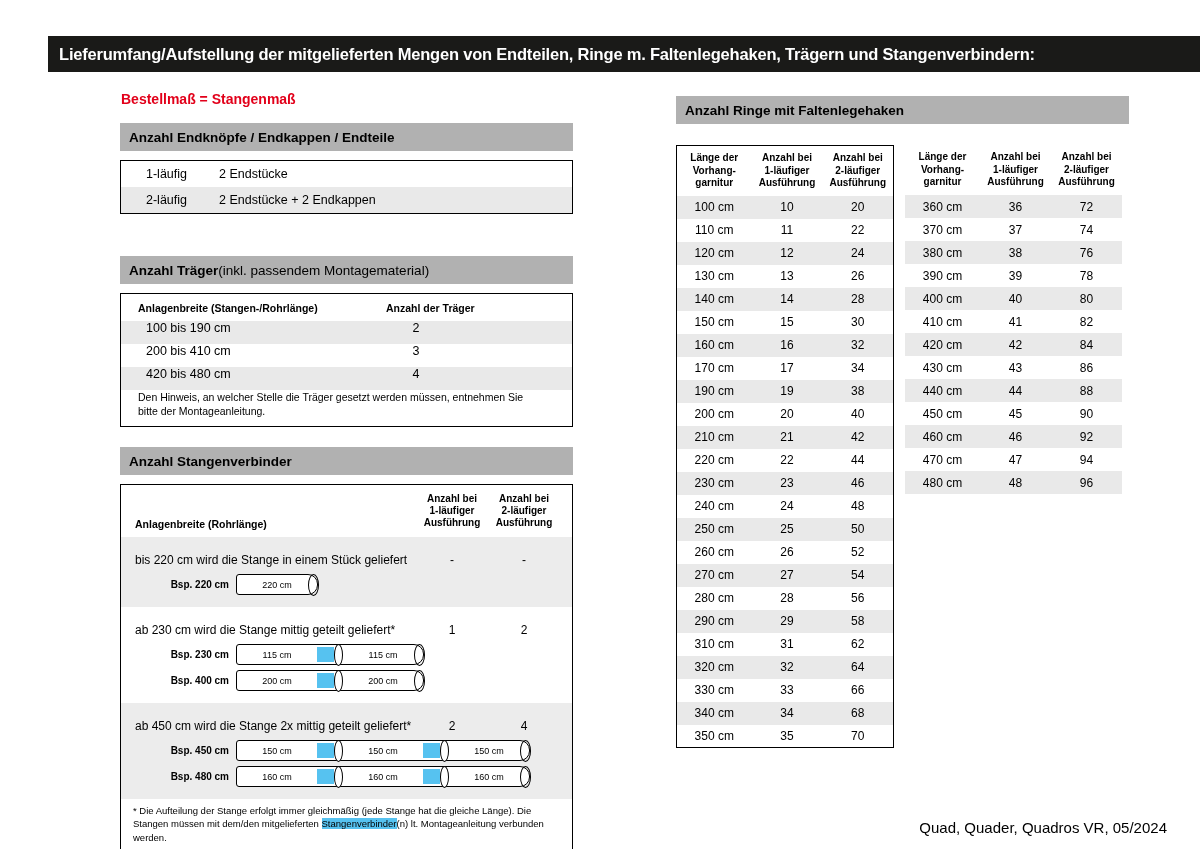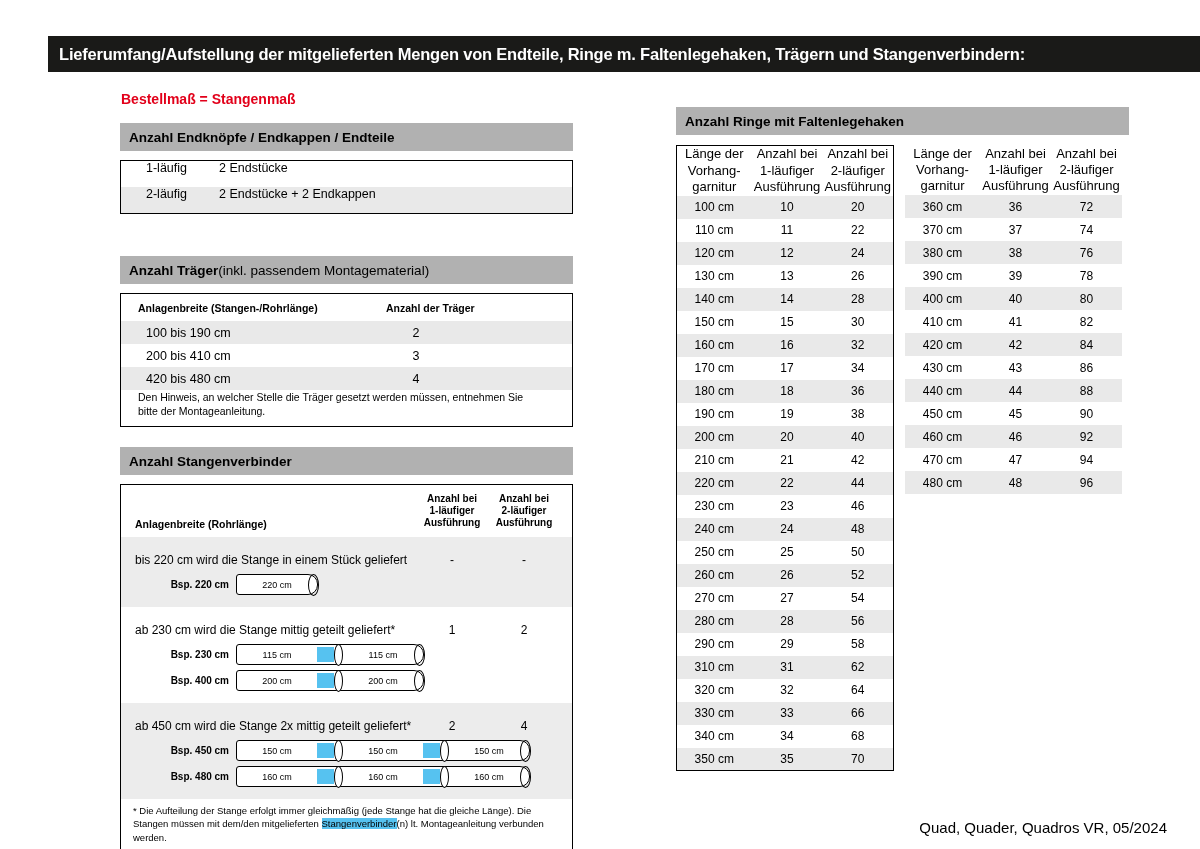--- a/index.html
+++ b/index.html
@@ -23,37 +23,37 @@
   
   .sec-bar {
     position:absolute; width:453px; height:28px; background:var(--section_bg,#b1b1b1);
     display:flex; align-items:center; padding-left:9px;
     font-weight:bold; font-size:13.5px;
   }
   .sec-bar .normal { font-weight:normal; }
   .bar-endteile { left:120px; top:123px; }
   .bar-traeger  { left:120px; top:256px; }
   .bar-verbinder{ left:120px; top:447px; }
-  .bar-rings    { left:676px; top:107px; }
+  .bar-rings    { left:676px; top:96px; }
   
   #endteile-table {
     position:absolute; left:120px; top:160px; width:453px;
     border:1px solid #000; background:#fff; font-size:12.5px;
   }
-  .et-row { height:26px; display:flex; }
+  .et-row { height:26px; display:flex; align-items:center; }
   .et-row.shade { background:var(--stripe,#e9e9e9); }
   .et-label { margin-left:25px; width:73px; }
   
   #traeger-table {
     position:absolute; left:120px; top:293px; width:453px;
     border:1px solid #000; background:#fff; font-size:12.5px; padding-bottom:5px;
   }
   .tg-header { height:27px; display:flex; align-items:center; font-weight:bold; font-size:10.5px; }
   .tg-header .c1 { margin-left:17px; width:248px; }
-  .tg-row { height:23px; display:flex; align-items:center; }
+  .tg-row { height:23px; display:flex; align-items:flex-start; }
   .tg-row.shade { background:var(--stripe,#e9e9e9); }
   .tg-range { margin-left:25px; width:240px; }
   .tg-count { width:60px; text-align:center; }
   .tg-note { font-size:10.5px; line-height:1.35; padding:0 30px 3px 17px; }
   
   #verbinder-table {
     position:absolute; left:120px; top:484px; width:453px;
     border:1px solid #000; background:#fff;
   }
   .vb-header { display:flex; height:52px; }
@@ -72,39 +72,39 @@
          border:1.5px solid #000; border-radius:3px 10px 10px 3px; background:#fff; }
   .rod-seg { width:80px; display:flex; align-items:center; justify-content:center; font-size:9px; }
   .rod-conn { width:17px; background:var(--blue,#56c2f0); margin:2px 0; }
   .rod-joint { width:9px; border:1.5px solid #000; border-radius:50%; background:#fff; margin:-1.5px 0; }
   .rod-end { position:absolute; right:-1.5px; top:-1.5px; bottom:-1.5px; width:11px;
              border:1.5px solid #000; border-radius:50%; background:transparent; }
   .vb-footnote { background:#fff; font-size:9.5px; line-height:1.4; padding:5px 14px 7px 12px; }
   .vb-footnote .hl { background:var(--blue,#56c2f0); }
   
   .rings-table { position:absolute; border-collapse:collapse; table-layout:fixed; background:#fff; }
-  .rings-table th { font-size:13px; font-weight:normal; text-align:center; vertical-align:middle;
+  .rings-table th { font-size:10px; font-weight:bold; text-align:center; vertical-align:middle;
                     white-space:pre-line; line-height:1.25; height:50px; padding:0; }
   .rings-table td { text-align:center; font-size:12px; height:23px; padding:0; }
   .rings-table tbody tr:nth-child(odd) { background:var(--stripe,#e9e9e9); }
   #rings1 { left:676px; top:145px; width:217px; border:1px solid #000; }
   #rings2 { left:905px; top:145px; width:215px; }
   #rings1 th:nth-child(1), #rings2 th:nth-child(1) { width:75px; }
   #rings1 th:nth-child(2), #rings2 th:nth-child(2) { width:71px; }
   #rings1 th:nth-child(3), #rings2 th:nth-child(3) { width:71px; }
   
   .footer { position:absolute; right:33px; top:819px; font-size:15px; }
 </style>
 </head>
 <body>
 
 <div class="page">
 
   <div class="top-bar">
-    <span>Lieferumfang/Aufstellung der mitgelieferten Mengen von Endteile, Ringe m. Faltenlegehaken, Trägern und Stangenverbindern:</span>
+    <span>Lieferumfang/Aufstellung der mitgelieferten Mengen von Endteilen, Ringe m. Faltenlegehaken, Trägern und Stangenverbindern:</span>
   </div>
 
   <div class="red-note">Bestellmaß = Stangenmaß</div>
 
   <div class="sec-bar bar-endteile">
     <span>Anzahl Endknöpfe / Endkappen / Endteile</span>
   </div>
   <div id="endteile-table">
     <div class="et-row">
       <span class="et-label">1-läufig</span>
@@ -286,25 +286,20 @@
         </tr>
         <tr>
           <td>160 cm</td>
           <td>16</td>
           <td>32</td>
         </tr>
         <tr>
           <td>170 cm</td>
           <td>17</td>
           <td>34</td>
-        </tr>
-        <tr>
-          <td>180 cm</td>
-          <td>18</td>
-          <td>36</td>
         </tr>
         <tr>
           <td>190 cm</td>
           <td>19</td>
           <td>38</td>
         </tr>
         <tr>
           <td>200 cm</td>
           <td>20</td>
           <td>40</td>

